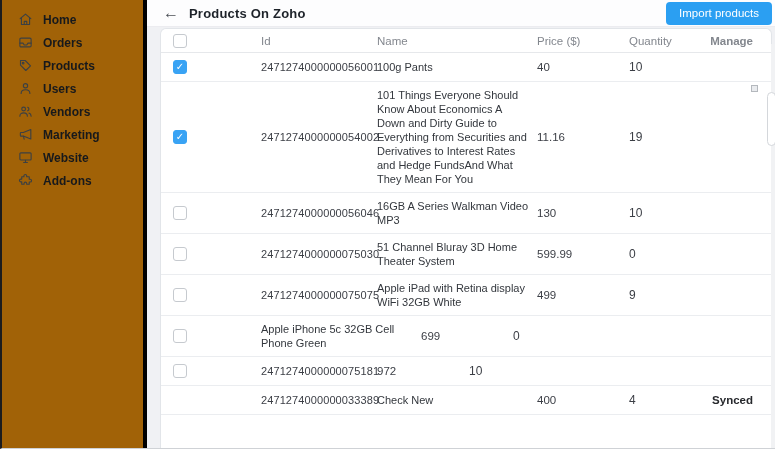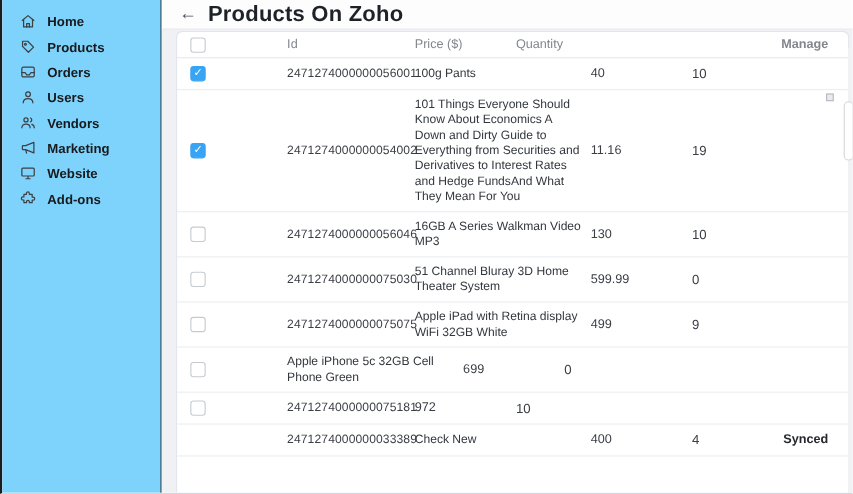--- a/index.html
+++ b/index.html
@@ -2,31 +2,31 @@
 <html><head>
 <meta charset="utf-8">
 <style>
   * { margin:0; padding:0; box-sizing:border-box; }
   html,body { width:775px; height:449px; overflow:hidden; background:#fff;
     font-family:"Liberation Sans","DejaVu Sans",sans-serif; }
   body { border-left:2px solid #1b1c1e; border-bottom:1px solid #cfd2d6; }
   .app { display:flex; width:100%; height:100%; }
 
   
-  .sidebar { width:145px; flex:0 0 145px; background:#7dd3fc; border-right:1px solid #000000; padding-top:8px; }
+  .sidebar { width:145px; flex:0 0 145px; background:#a16207; border-right:4px solid #000000; padding-top:8px; }
   .side-item { display:flex; align-items:center; height:23px; padding-left:15px; cursor:pointer; }
   .side-item .icn { width:17px; height:17px; display:flex; align-items:center; justify-content:center; color:#3c4043; }
   .side-item .icn svg { width:15px; height:15px; stroke:#3c4043; fill:none; stroke-width:1.8; stroke-linecap:round; stroke-linejoin:round; }
   .side-item .lbl { margin-left:9px; font-size:12px; font-weight:bold; color:#17191c; }
 
   
   .main { flex:1; display:flex; flex-direction:column; position:relative; background:#fff; }
   .page-header { height:44px; display:flex; align-items:center; padding:0 5px 0 16px; background:#fdfdfe; }
   .back-arrow { font-size:16px; color:#4a4e55; margin-right:10px; cursor:pointer; line-height:1; }
-  .page-title { font-size:20px; font-weight:bold; color:#1d2229; letter-spacing:.2px; }
+  .page-title { font-size:13px; font-weight:bold; color:#1d2229; letter-spacing:.2px; }
   .import-btn { margin-left:auto; height:23px; padding:0 13px; background:#2b9ff2; color:#fff;
     font-size:11.5px; font-family:inherit; border:none; border-radius:4px; cursor:pointer; }
 
   .content { flex:1; background:#f0f1f4; border-top:1px solid #ececf0; padding:1px 5px 0 13px; position:relative; }
   .card { width:612px; background:#fff; border:1px solid #e2e5e9; border-bottom:none;
     border-radius:6px 6px 0 0; min-height:420px; }
 
   
   .trow { display:flex; align-items:center; border-bottom:1px solid #ebedf0; }
   .thead-row { height:24px; border-bottom:1px solid #e6e8eb; }
@@ -64,34 +64,34 @@
             <path d="M3.5 10.5 12 3.5l8.5 7"></path>
             <path d="M5.5 9v11h13V9"></path>
             <path d="M10 20v-5h4v5"></path>
           </svg>
         </span>
         <span class="lbl">Home</span>
       </div>
       <div class="side-item">
         <span class="icn">
           <svg viewBox="0 0 24 24">
+            <rect x="3" y="5" width="18" height="14" rx="2"></rect>
+            <path d="M3 13h5l2 3h4l2-3h5"></path>
+          </svg>
+        </span>
+        <span class="lbl">Orders</span>
+      </div>
+      <div class="side-item">
+        <span class="icn">
+          <svg viewBox="0 0 24 24">
             <path d="M4 4h7.5l8.5 8.5L12.5 20 4 11.5z"></path>
             <circle cx="8.2" cy="8.2" r="1.3"></circle>
           </svg>
         </span>
         <span class="lbl">Products</span>
-      </div>
-      <div class="side-item">
-        <span class="icn">
-          <svg viewBox="0 0 24 24">
-            <rect x="3" y="5" width="18" height="14" rx="2"></rect>
-            <path d="M3 13h5l2 3h4l2-3h5"></path>
-          </svg>
-        </span>
-        <span class="lbl">Orders</span>
       </div>
       <div class="side-item">
         <span class="icn">
           <svg viewBox="0 0 24 24">
             <circle cx="12" cy="7.5" r="3.4"></circle>
             <path d="M5 20c0-4 3.1-6 7-6s7 2 7 6"></path>
           </svg>
         </span>
         <span class="lbl">Users</span>
       </div>
@@ -132,30 +132,32 @@
         </span>
         <span class="lbl">Add-ons</span>
       </div>
     </aside>
 
   <main class="main">
 
     <div class="page-header">
       <span class="back-arrow">←</span>
       <span class="page-title">Products On Zoho</span>
+      <button class="import-btn">Import products</button>
     </div>
 
     <div class="content">
       <div class="card">
 
         <div class="trow thead-row">
           <div class="c-check">
             <div class="cbx"></div>
           </div>
           <div class="c-id hlbl">Id</div>
+          <div class="c-name hlbl">Name</div>
           <div class="c-price hlbl">Price ($)</div>
           <div class="c-qty hlbl">Quantity</div>
           <div class="c-manage hlbl" style="font-weight:bold">Manage</div>
         </div>
 
         <div class="tbody" id="tbody">
             <div class="trow">
               <div class="c-check">
                 <div class="cbx checked"></div>
               </div>

